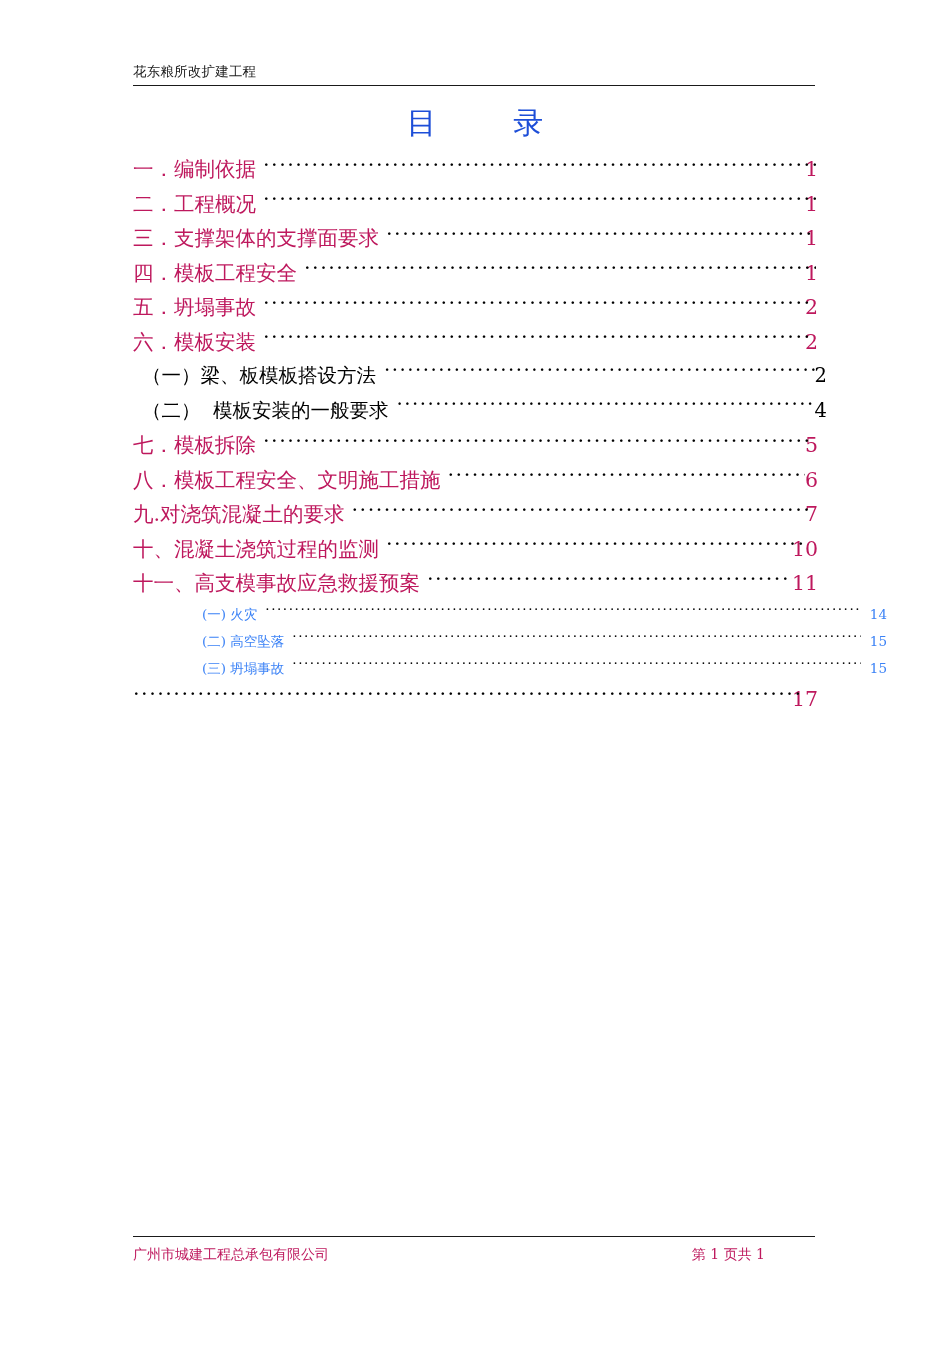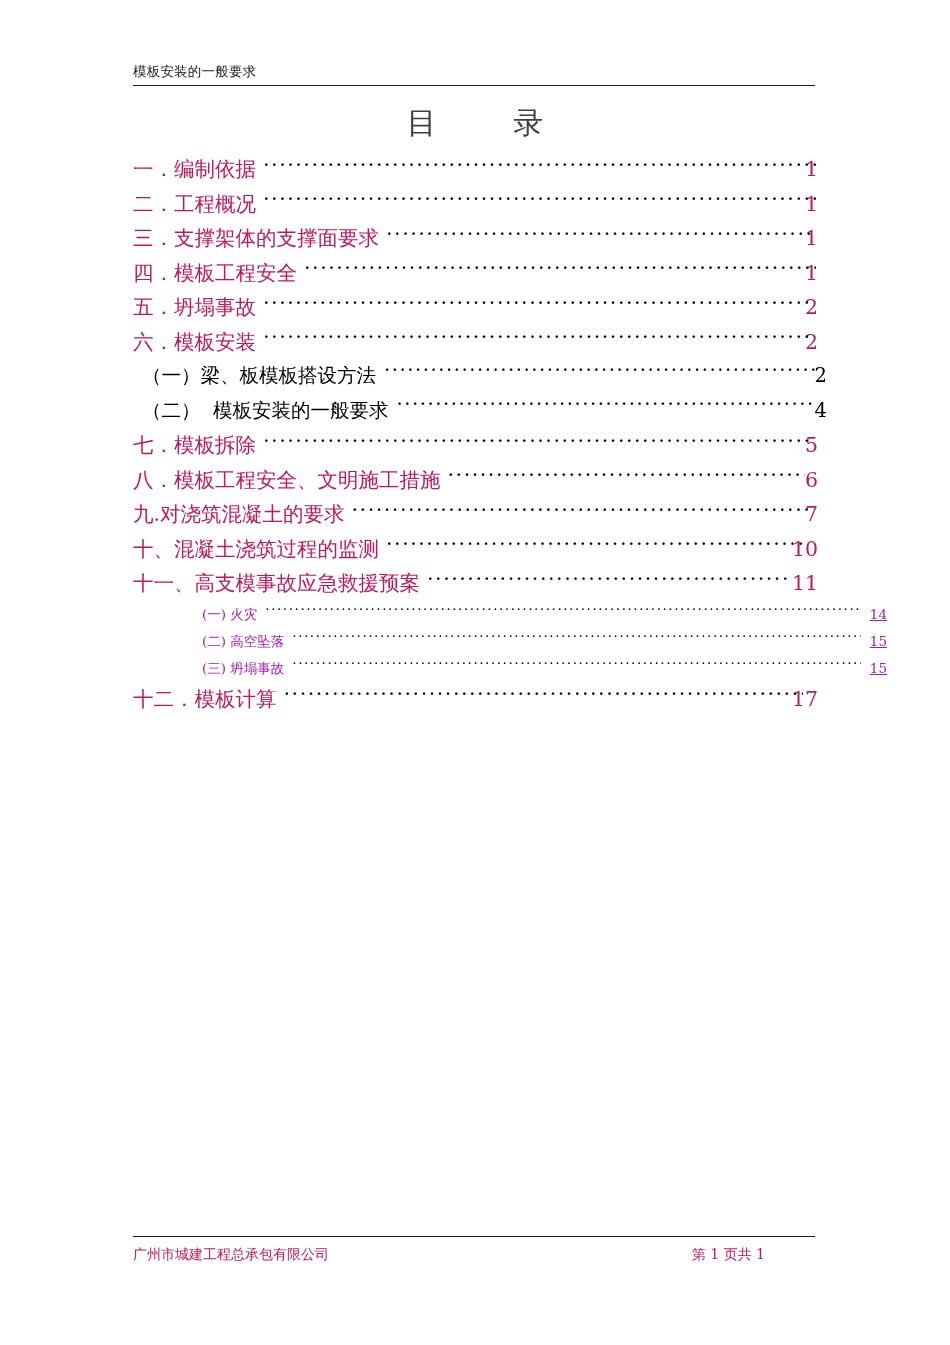--- a/index.html
+++ b/index.html
@@ -50,21 +50,21 @@
   
   .doc-title {
     position: absolute;
     left: 0;
     top: 103px;
     width: 950px;
     text-align: center;
     font-family: "DejaVu Serif", "Liberation Serif", serif;
     font-size: 30px;
     line-height: 40px;
-    color: #404040;
+    color: #1d4ed8;
     white-space: pre;
   }
 
   
   .toc {
     position: absolute;
     left: 133px;
     top: 152px;
     width: 685px;
   }
@@ -96,24 +96,24 @@
   }
   .toc-row.lvl2 .toc-label { padding-right: 8px; }
   .toc-row.lvl2 .toc-page  { font-size: 19.5px; }
 
   
   .toc-row.lvl3 {
     height: 27px;
     font-size: 13.5px;
     line-height: 27px;
     padding-left: 69px;
-    color: #a21caf;
+    color: #3b82f6;
   }
   .toc-row.lvl3 .toc-label { padding-right: 8px; }
-  .toc-row.lvl3 .toc-page  { font-size: 13.5px; padding-left: 9px; text-decoration: underline; }
+  .toc-row.lvl3 .toc-page  { font-size: 13.5px; padding-left: 9px; }
 
   .toc-label {
     flex: 0 0 auto;
     white-space: pre;
   }
 
   .toc-leader {
     flex: 1 1 auto;
     overflow: hidden;
     position: relative;
@@ -164,21 +164,21 @@
   }
   .footer-left  { white-space: nowrap; }
   .footer-right { white-space: pre; padding-right: 50px; text-align: center; }
 </style>
 </head>
 <body>
 
 <div class="page">
 
   <div class="header">
-    <div class="header-text">模板安装的一般要求</div>
+    <div class="header-text">花东粮所改扩建工程</div>
     <div class="header-rule"></div>
   </div>
 
   <div class="doc-title">目        录</div>
 
   <div class="toc" id="toc-list">
       <div class="toc-row lvl1 tight">
         <span class="toc-label">一．编制依据</span>
         <span class="toc-leader"></span>
         <span class="toc-page">1</span>
@@ -252,21 +252,20 @@
         <span class="toc-label">(二) 高空坠落</span>
         <span class="toc-leader"></span>
         <span class="toc-page">15</span>
       </div>
       <div class="toc-row lvl3">
         <span class="toc-label">(三) 坍塌事故</span>
         <span class="toc-leader"></span>
         <span class="toc-page">15</span>
       </div>
       <div class="toc-row lvl1 tight">
-        <span class="toc-label">十二．模板计算</span>
         <span class="toc-leader"></span>
         <span class="toc-page">17</span>
       </div>
     </div>
 
   <div class="footer">
     <div class="footer-rule"></div>
     <div class="footer-inner">
       <div class="footer-left">广州市城建工程总承包有限公司</div>
       <div class="footer-right">第 1 页共 1</div>

